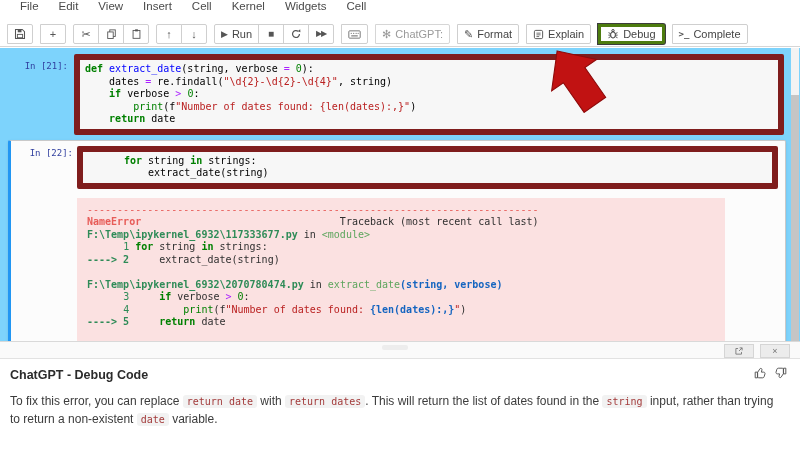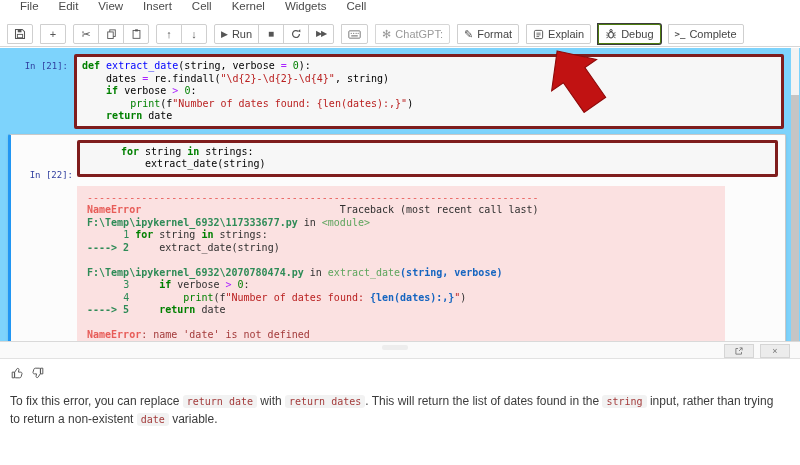--- a/index.html
+++ b/index.html
@@ -20,37 +20,37 @@
     height:20px; min-width:26px; padding:0 6px; border:1px solid #cfcfcf;
     background:#fff; border-radius:2px; font-size:11px; color:#454545; cursor:pointer; }
   .grp .tbtn { border-radius:0; margin-left:-1px; }
   .grp .tbtn:first-child { border-radius:2px 0 0 2px; margin-left:0; }
   .grp .tbtn:last-child { border-radius:0 2px 2px 0; }
   .gi { font-size:11px; line-height:1; color:#555; }
   .gi-small { font-size:8px; letter-spacing:-1px; }
   .tbsel { width:92px; justify-content:space-between; }
   .tbsel .chev { font-size:9px; color:#555; }
   .chatgpt-lbl { color:#9a9a9a; border-color:#d6d6d6; }
-  .debug-on { border:1px solid #4d7c0f; box-shadow:0 0 0 1px #3c3c3c; border-radius:3px; }
+  .debug-on { border:3px solid #4d7c0f; box-shadow:0 0 0 1px #3c3c3c; border-radius:3px; }
   .mono { font-family:"DejaVu Sans Mono",monospace; }
   
   .notebook { position:absolute; top:48px; left:0; right:0; height:293px;
     background:#7dd3fc; overflow:hidden; }
   .cell { position:relative; }
   .cell1 { margin:6px 14px 0 0; }
   .prompt { position:absolute; left:0; top:7px; width:68px; text-align:right;
     font-family:"DejaVu Sans Mono",monospace; font-size:9px; color:#303f9f; white-space:nowrap; }
-  .input-area { margin-left:74px; margin-right:2px; border:3px solid #7f1d1d;
+  .input-area { margin-left:74px; margin-right:2px; border:6px solid #7f1d1d;
     background:#f7f7f7; border-radius:2px; padding:3px 4px 3px 5px; }
   pre.codeblk { margin:0; font-family:"DejaVu Sans Mono",monospace; font-size:10px;
     line-height:12.5px; color:#000; white-space:pre; }
   .cell2 { margin:5px 14px 0 8px; border:1px solid #c9c9c9; border-left:3px solid #2196f3;
     background:#fcfcfc; border-radius:2px; padding:5px 4px 4px 0;
     box-shadow:0 1px 3px rgba(0,0,0,.1); }
-  .cell2 .prompt { width:62px;margin-top:28px; }
+  .cell2 .prompt { width:62px; }
   .cell2 .input-area { margin-left:66px; margin-right:3px; background:#f7f7f7;padding-left:41px; }
   .outputwrap { margin:9px 56px 0 66px; background:#fbe1e1; padding:6px 10px; }
   pre.tbpre { margin:0; font-family:"DejaVu Sans Mono",monospace; font-size:10px;
     line-height:12.5px; color:#2f2f2f; white-space:pre; }
   
   .tk-kw  { color:#008000; font-weight:bold; }
   .tk-fn  { color:#0000ff; }
   .tk-op  { color:#aa22ff; }
   .tk-num { color:#008000; }
   .tk-str { color:#ba2121; }
@@ -254,20 +254,21 @@
         </svg>
     </button>
     <button class="ph-btn">
       <span>×</span>
     </button>
   </div>
 </div>
 
 <div class="panel">
   <div class="panel-title-row">
+    <h3>ChatGPT - Debug Code</h3>
     <div class="thumbs">
       <button>
         <svg width="14" height="14" viewBox="0 0 16 16">
             <path d="M2.5 7h2.6v6.5H2.5z" fill="none" stroke="#555" stroke-width="1.1"></path>
             <path d="M5.3 12.8l1.2.7h4.6c.8 0 1.4-.5 1.6-1.2l1-3.4c.2-.9-.4-1.9-1.5-1.9H9.6l.6-2.6c.2-.9-.4-1.7-1.3-1.7-.5 0-1 .3-1.2.8L5.3 7.2z" fill="none" stroke="#555" stroke-width="1.1"></path>
           </svg>
       </button>
       <button>
         <svg width="14" height="14" viewBox="0 0 16 16">
             <g transform="rotate(180 8 8)">

